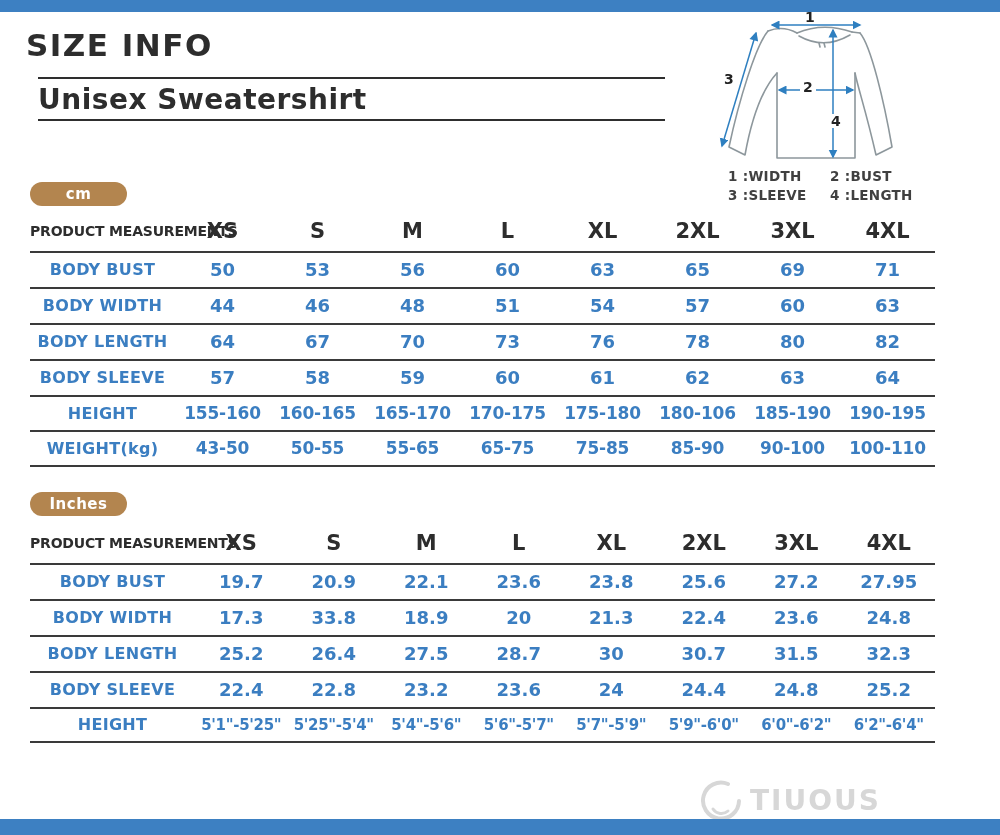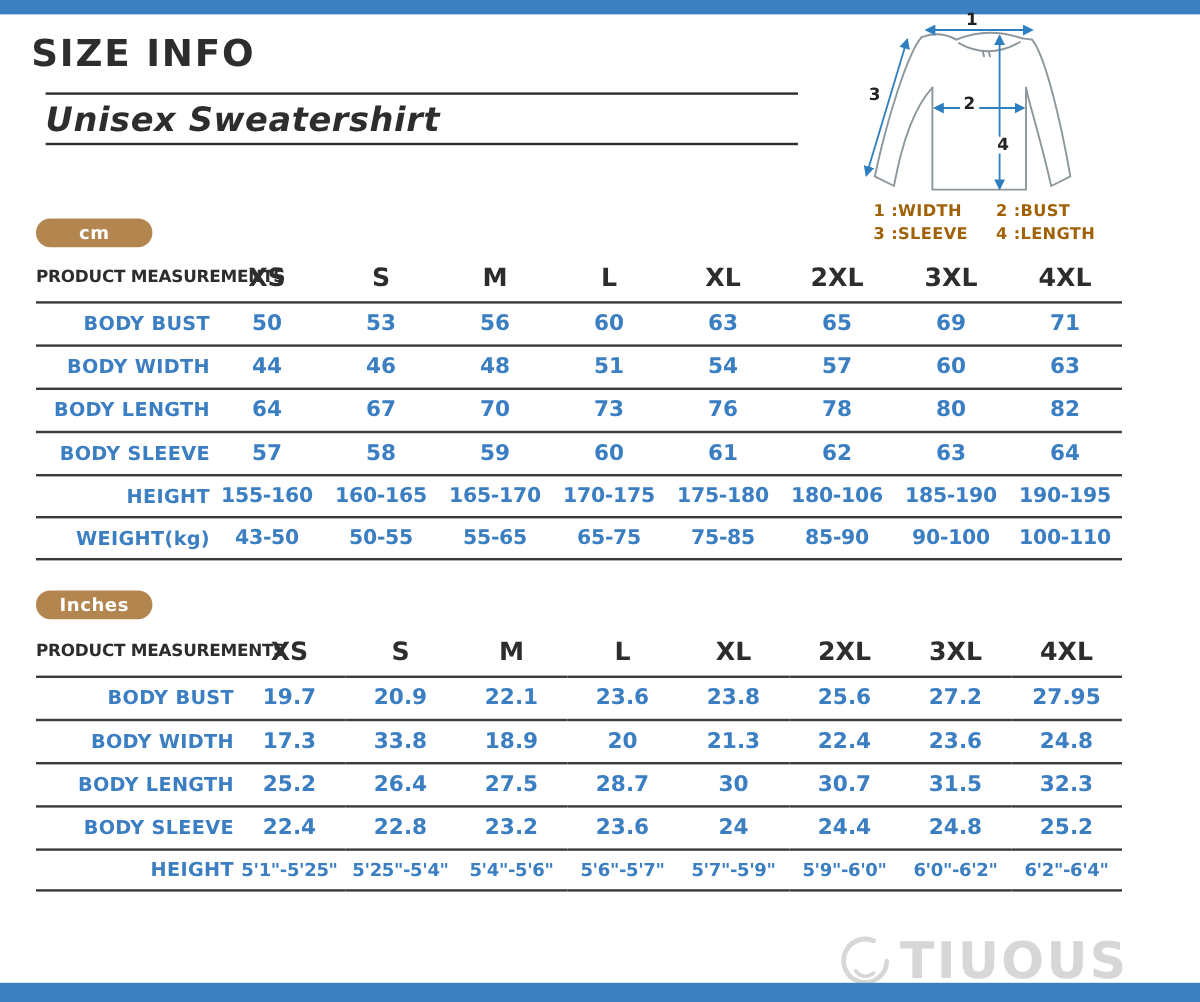--- a/index.html
+++ b/index.html
@@ -8,57 +8,57 @@
   .bar{position:absolute;left:0;width:1000px;background:#3d80c2;}
   .bar.top{top:0;height:12px;}
   .bar.bottom{top:819px;height:16px;}
 
   .page-title{position:absolute;left:26px;top:27px;margin:0;font-size:31px;font-weight:800;
               letter-spacing:1.5px;color:#2d2d2d;}
   .rule{position:absolute;left:38px;width:627px;height:2px;background:#2e2e2e;}
   .r1{top:77px;}
   .r2{top:119px;}
   .page-subtitle{position:absolute;left:38px;top:83px;margin:0;font-size:28px;font-weight:800;
-                 letter-spacing:0.5px;color:#2d2d2d;font-style:italic;}
+                 letter-spacing:0.5px;color:#2d2d2d;}
 
   
   .badge{position:absolute;left:30px;width:97px;height:24px;background:#b3854f;border-radius:12px;
          color:#fff;font-size:15px;font-weight:700;display:flex;align-items:center;justify-content:center;
          letter-spacing:0.5px;}
   .badge.cm{top:182px;}
   .badge.inches{top:492px;}
 
   
   .size-table{position:absolute;left:30px;width:905px;border-collapse:collapse;table-layout:fixed;}
   .t-cm{top:215px;}
   .t-in{top:527px;}
   .size-table th,.size-table td{border-bottom:2px solid #3a3a3a;overflow:visible;}
   .size-table th{color:#2d2d2d;font-weight:800;font-size:21px;text-align:center;padding:4px 0 8px;}
   .size-table th.label-col{text-align:left;font-size:14px;letter-spacing:-0.2px;white-space:nowrap;}
   .size-table td{color:#3b7ec1;font-weight:700;font-size:18px;text-align:center;padding:6px 0 7px;white-space:nowrap;}
-  .size-table td.row-label{text-align:right;font-size:16px;letter-spacing:0.3px;}
+  .size-table td.row-label{text-align:center;font-size:16px;letter-spacing:0.3px;}
   .size-table tbody tr:nth-child(n+5) td{font-size:17px;letter-spacing:-0.2px;}
   .t-in tbody tr:nth-child(5) td{font-size:15px;letter-spacing:-0.3px;}
   .t-in tbody tr:nth-child(5) td.row-label,.t-in tbody tr:nth-child(6) td.row-label{font-size:16px;letter-spacing:0.3px;}
   .t-cm tbody tr:nth-child(n+5) td.row-label{font-size:16px;letter-spacing:0.3px;}
 
   
   .diagram{position:absolute;left:698px;top:12px;width:232px;height:198px;}
   .diagram svg.garment{position:absolute;left:0;top:0;}
   .marker-num{position:absolute;font-size:14px;font-weight:800;color:#222;line-height:1;}
   .m1{left:107px;top:-2px;}
   .m2{left:102px;top:68px;background:#fff;padding:0 3px;}
   .m3{left:26px;top:60px;}
   .m4{left:131px;top:102px;background:#fff;padding:0 2px;}
   .legend{position:absolute;left:30px;top:156px;display:grid;grid-template-columns:88px auto;
-          gap:3px 14px;font-size:13.5px;font-weight:700;color:#a16207;letter-spacing:0.3px;white-space:nowrap;}
+          gap:3px 14px;font-size:13.5px;font-weight:700;color:#404040;letter-spacing:0.3px;white-space:nowrap;}
 
   
   .watermark{position:absolute;left:699px;top:779px;display:flex;align-items:center;gap:7px;color:#d7d7d7;}
-  .wm-text{font-size:42px;font-weight:800;letter-spacing:2px;line-height:1;}
+  .wm-text{font-size:28px;font-weight:800;letter-spacing:2px;line-height:1;}
 </style>
 </head>
 <body>
 
 <div class="canvas">
 
   <div class="bar top"></div>
 
   <h1 class="page-title">SIZE INFO</h1>
   <div class="rule r1"></div>

